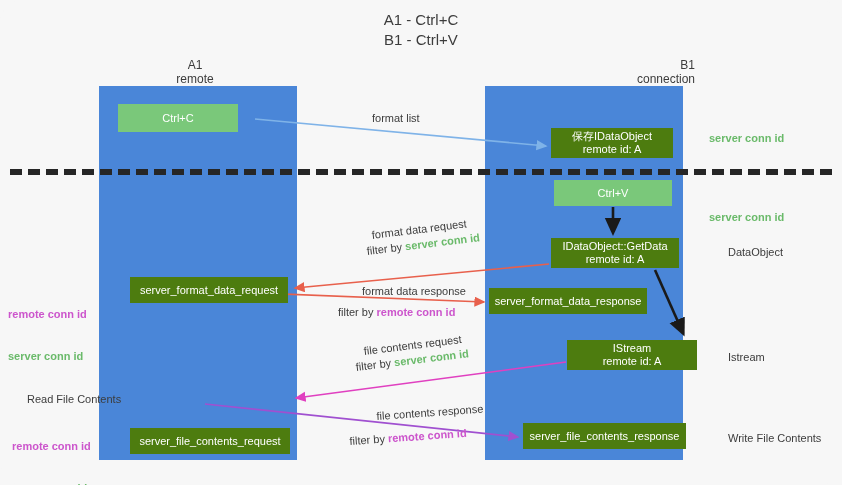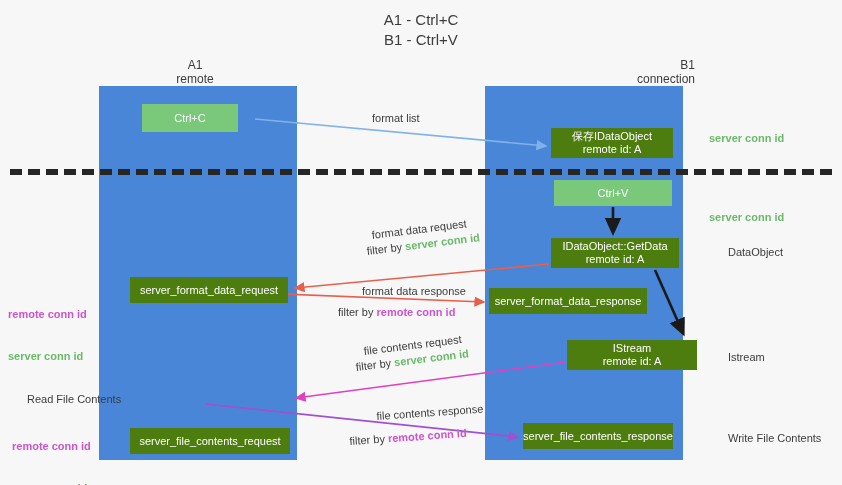--- a/index.html
+++ b/index.html
@@ -70,29 +70,29 @@
     justify-content: center;
     text-align: center;
     color: #ffffff;
     font-size: 11px;
     line-height: 13px;
     white-space: pre;
   }
   .node.orange { background: #4d7c0f; }
   .node.green  { background: #7ac87a; }
 
-  #n-ctrlc   { left: 142px; top: 104px; width: 96px; height: 28px; }
+  #n-ctrlc   { left: 118px; top: 104px; width: 120px; height: 28px; }
   #n-idata   { left: 551px; top: 128px; width: 122px; height: 30px; }
   #n-ctrlv   { left: 554px; top: 180px; width: 118px; height: 26px; }
   #n-getdata { left: 551px; top: 238px; width: 128px; height: 30px; }
   #n-sfdreq  { left: 130px; top: 277px; width: 158px; height: 26px; }
   #n-sfdresp { left: 489px; top: 288px; width: 158px; height: 26px; }
   #n-istream { left: 567px; top: 340px; width: 130px; height: 30px; }
   #n-sfcreq  { left: 130px; top: 392px; width: 160px; height: 26px; margin-top: 36px; }
-  #n-sfcresp { left: 523px; top: 423px; width: 150px; height: 26px; }
+  #n-sfcresp { left: 523px; top: 423px; width: 163px; height: 26px; }
 
   
   .lbl {
     font-size: 11px;
     line-height: 14px;
     color: #3c3c3c;
     white-space: pre;
   }
   .green-txt  { color: #6aba6a; font-weight: bold; }
   .purple-txt { color: #cc55cc; font-weight: bold; }

